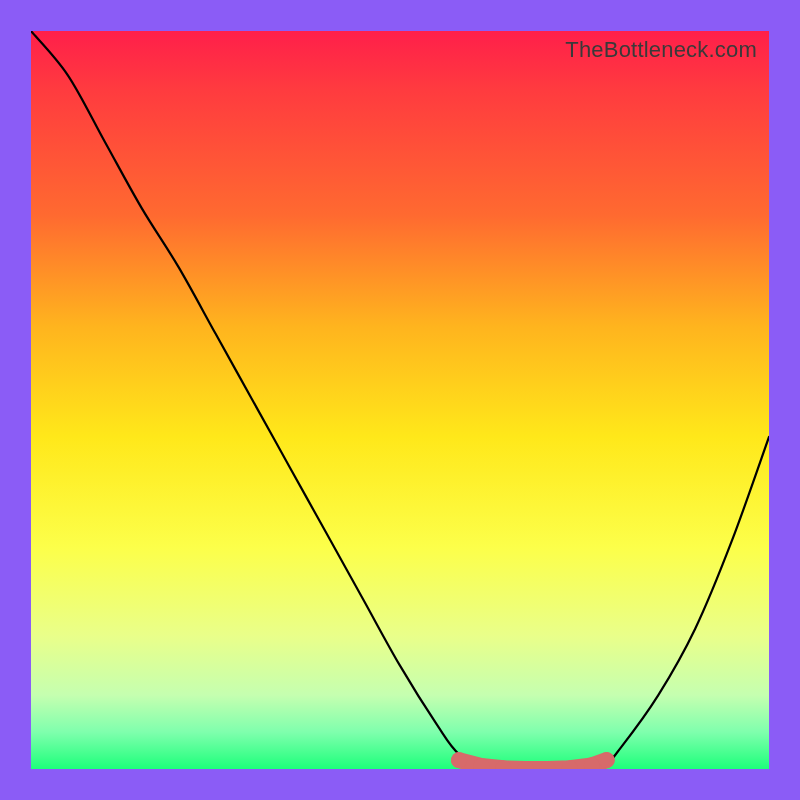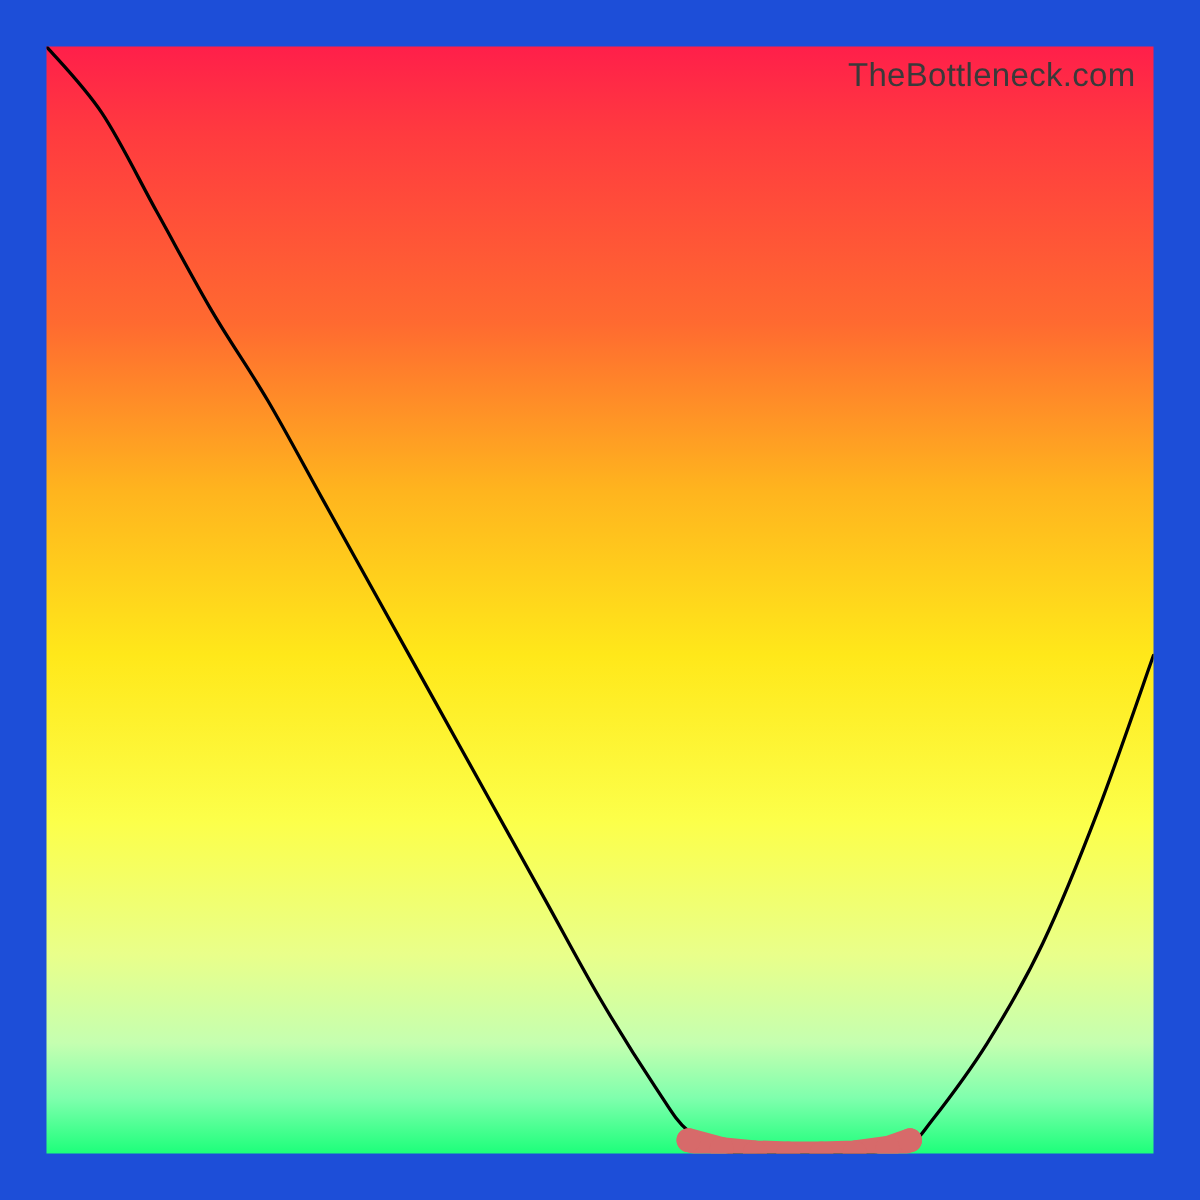--- a/index.html
+++ b/index.html
@@ -8,21 +8,21 @@
     width: 800px;
     height: 800px;
     background: #000;
     font-family: Arial, Helvetica, sans-serif;
     overflow: hidden;
   }
   .frame {
     position: relative;
     width: 800px;
     height: 800px;
-    background: #1d4ed8;
+    background: #8b5cf6;
   }
   .plot {
     position: absolute;
     left: 31px;
     top: 31px;
     width: 738px;
     height: 738px;
     background: linear-gradient(to bottom,
       #ff1f4a 0%,
       #ff3b3f 8%,

